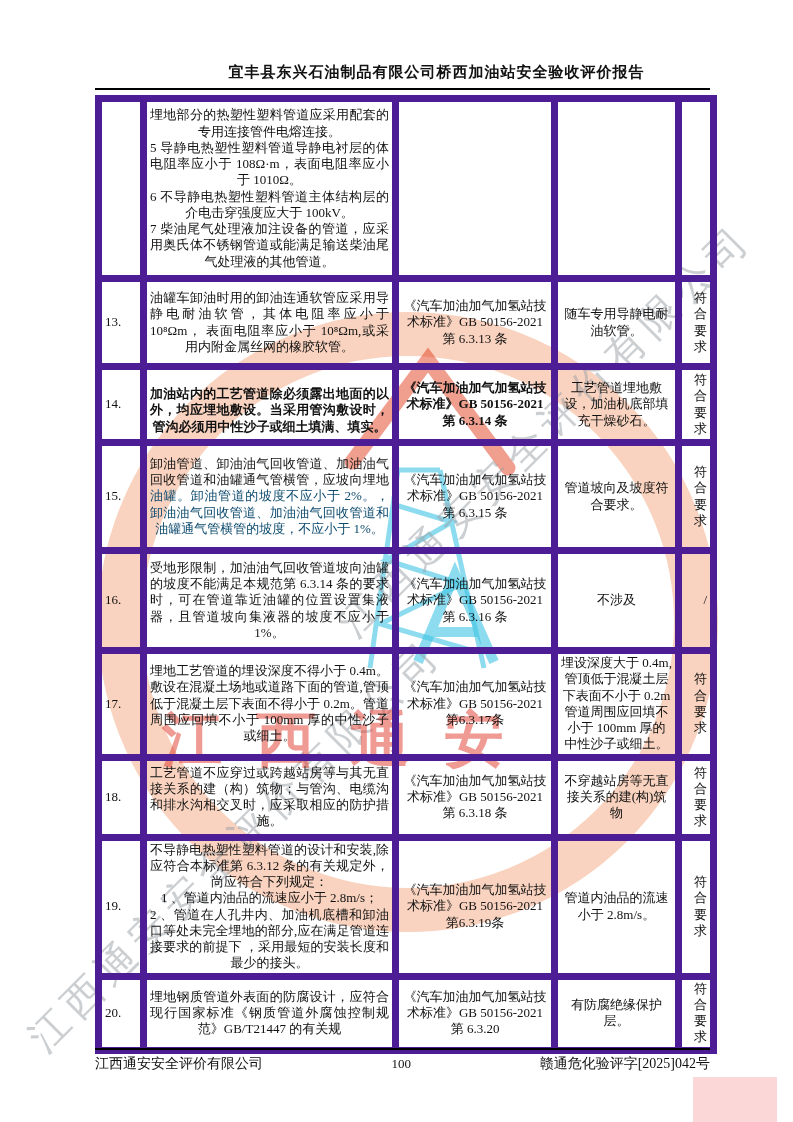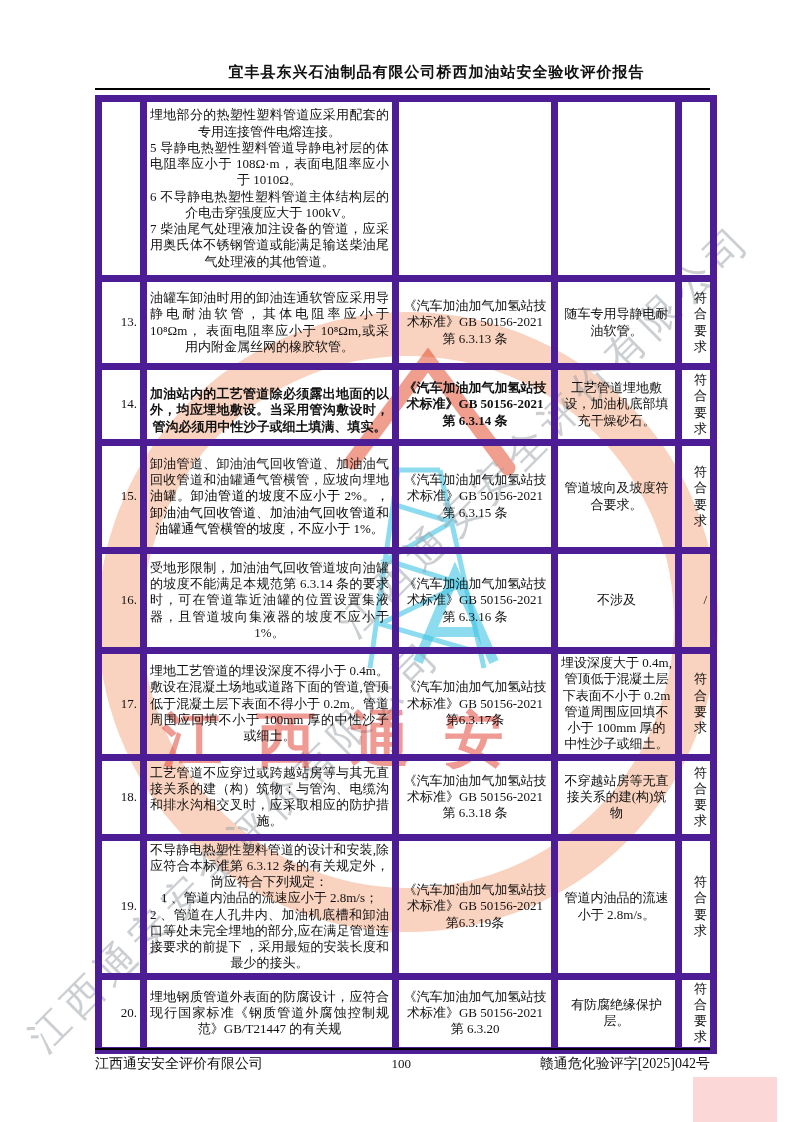--- a/index.html
+++ b/index.html
@@ -35,30 +35,30 @@
   table.rep{
     position:absolute; left:95px; top:95px; width:615px; z-index:2;
     border-collapse:collapse; table-layout:fixed; background:transparent;
   }
   table.rep td{
     border:7px solid #4c1d95; vertical-align:middle; padding:1px 3px;
     font-size:13px; line-height:1.25; overflow:hidden;
   }
   col.w-num{width:45px;} col.w-content{width:252px;} col.w-standard{width:159px;}
   col.w-result{width:124px;} col.w-concl{width:35px;}
-  .c-num{text-align:right; font-size:14px;}
+  .c-num{text-align:left; font-size:14px;}
   .c-content .cell-text{
     text-align:justify; text-align-last:center; white-space:pre-line;
     font-size:13px;
   }
   .c-standard{text-align:center; font-size:13.5px; line-height:1.4;}
   .c-result{text-align:center; font-size:13.5px; line-height:1.3;}
   .c-concl{text-align:right; font-size:13.5px; padding:1px 2px;}
   .row-bold .c-content .cell-text, .row-bold .c-standard{font-weight:bold;margin-top:12px;}
-  .red-text{color:#000000;}
+  .red-text{color:#0c4a6e;}
   tr.r0{height:180px;} tr.r1{height:88px;} tr.r2{height:76px;} tr.r3{height:108px;}
   tr.r4{height:100px;} tr.r5{height:104px;} tr.r6{height:80px;} tr.r7{height:138px;}
   tr.r8{height:72px;}
   
   .footer{
     position:absolute; left:95px; top:1048px; width:615px; z-index:2;
     border-top:2px solid #000; padding-top:5px;
     display:flex; justify-content:space-between; align-items:baseline;
     font-size:14px;
   }

